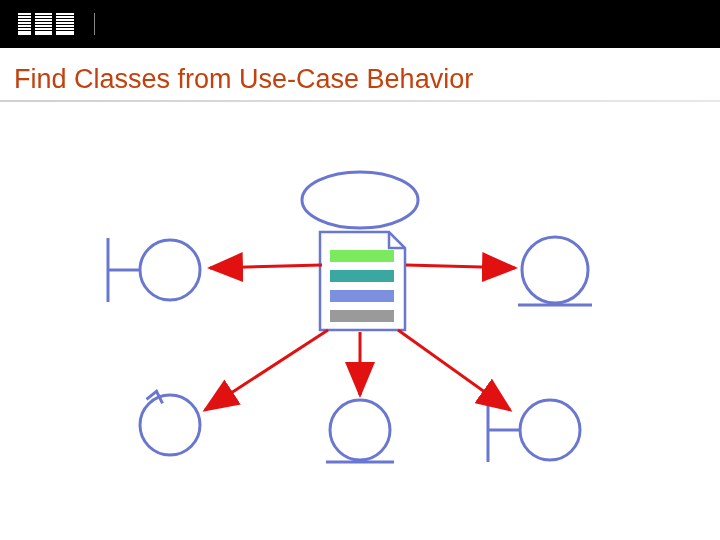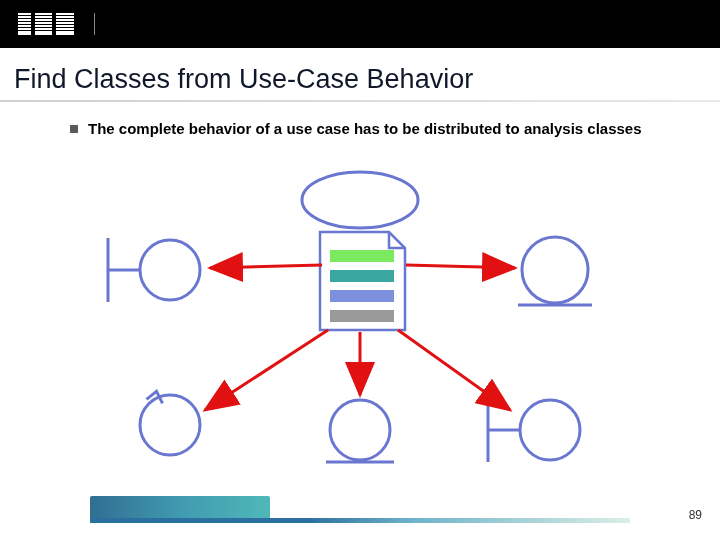--- a/index.html
+++ b/index.html
@@ -3,21 +3,21 @@
 <meta charset="utf-8">
 <style>
   * { box-sizing: border-box; margin: 0; padding: 0; }
   html, body { width: 720px; height: 540px; font-family: Arial, Helvetica, sans-serif; background: #fff; overflow: hidden; }
   .slide { position: relative; width: 720px; height: 540px; }
   .header { position: absolute; top: 0; left: 0; width: 720px; height: 48px; background: #000; display: flex; align-items: center; }
   .logo { margin-left: 18px; margin-right: 10px; display: flex; align-items: center; }
   .logo svg { display: block; }
   .vdiv { width: 1px; height: 22px; background: #888; margin: 0 10px; }
   .header-text { color: #fff; font-size: 13px; letter-spacing: 0.2px; }
-  .title { position: absolute; top: 64px; left: 14px; font-size: 27px; font-weight: 400; color: #0f172a; }
+  .title { position: absolute; top: 64px; left: 14px; font-size: 27px; font-weight: 400; color: #c2410c; }
   .title-underline { position: absolute; top: 100px; left: 0; width: 720px; height: 2px; background: linear-gradient(to right, #d0d0d0, #e8e8e8); }
   .bullet-row { position: absolute; top: 120px; left: 70px; width: 580px; display: flex; align-items: flex-start; }
   .bullet-square { width: 8px; height: 8px; background: #5b5b5b; margin-top: 5px; margin-right: 10px; flex-shrink: 0; }
   .bullet-text { font-size: 15px; font-weight: bold; color: #000; line-height: 1.25; }
   .diagram { position: absolute; top: 170px; left: 0; width: 720px; height: 310px; }
   .footer { position: absolute; bottom: 14px; left: 0; width: 720px; height: 30px; }
   .footer-bar { position: absolute; left: 90px; top: 22px; width: 540px; height: 5px; background: linear-gradient(to right, #2b6f9e, #2b6f9e 40%, #6fb3c9 60%, #dcefe6 100%); }
   .footer-img { position: absolute; left: 90px; top: 0; width: 180px; height: 26px; background: linear-gradient(to right, #1a5e86, #2b8fa8, #3bb0b0); border-radius: 2px; opacity: 0.9; }
   .page-num { position: absolute; right: 18px; bottom: 4px; font-size: 12px; color: #333; }
 </style>
@@ -44,24 +44,20 @@
           <rect x="34" y="0" width="4" height="22"></rect>
         </g>
       </svg>
     </span>
     <span class="vdiv"></span>
   </div>
 
   <div class="title">Find Classes from Use-Case Behavior</div>
   <div class="title-underline"></div>
 
-  <div class="bullet-row">
-    <span class="bullet-square"></span>
-    <span class="bullet-text">The complete behavior of a use case has to be distributed to analysis classes</span>
-  </div>
 
   <svg class="diagram" width="720" height="310" viewBox="0 0 720 310">
     <defs>
       <marker id="arrowhead" markerWidth="12" markerHeight="10" refX="11" refY="5" orient="auto">
         <polygon points="0,0 12,5 0,10" fill="#e11111"></polygon>
       </marker>
     </defs>
     <g id="diagram-g">
         <ellipse cx="360" cy="30" rx="58" ry="28" fill="none" stroke="#6a77d1" stroke-width="3"></ellipse>
         <path d="M 320 62 L 389 62 L 405 78 L 405 160 L 320 160 Z" fill="#fff" stroke="#6a77d1" stroke-width="2.5"></path>
@@ -93,19 +89,14 @@
           <polyline points="146.5,229.4 156.5,221.4 162.5,233.4" fill="none" stroke="#6a77d1" stroke-width="3"></polyline>
         </g>
         <line x1="322" y1="95" x2="210" y2="98" stroke="#e11111" stroke-width="3" marker-end="url(#arrowhead)"></line>
         <line x1="406" y1="95" x2="515" y2="98" stroke="#e11111" stroke-width="3" marker-end="url(#arrowhead)"></line>
         <line x1="328" y1="160" x2="205" y2="240" stroke="#e11111" stroke-width="3" marker-end="url(#arrowhead)"></line>
         <line x1="360" y1="162" x2="360" y2="225" stroke="#e11111" stroke-width="3" marker-end="url(#arrowhead)"></line>
         <line x1="398" y1="160" x2="510" y2="240" stroke="#e11111" stroke-width="3" marker-end="url(#arrowhead)"></line>
       </g>
   </svg>
 
-  <div class="footer">
-    <div class="footer-img"></div>
-    <div class="footer-bar"></div>
-    <div class="page-num">89</div>
-  </div>
 
 </div>
 
 </body></html>

